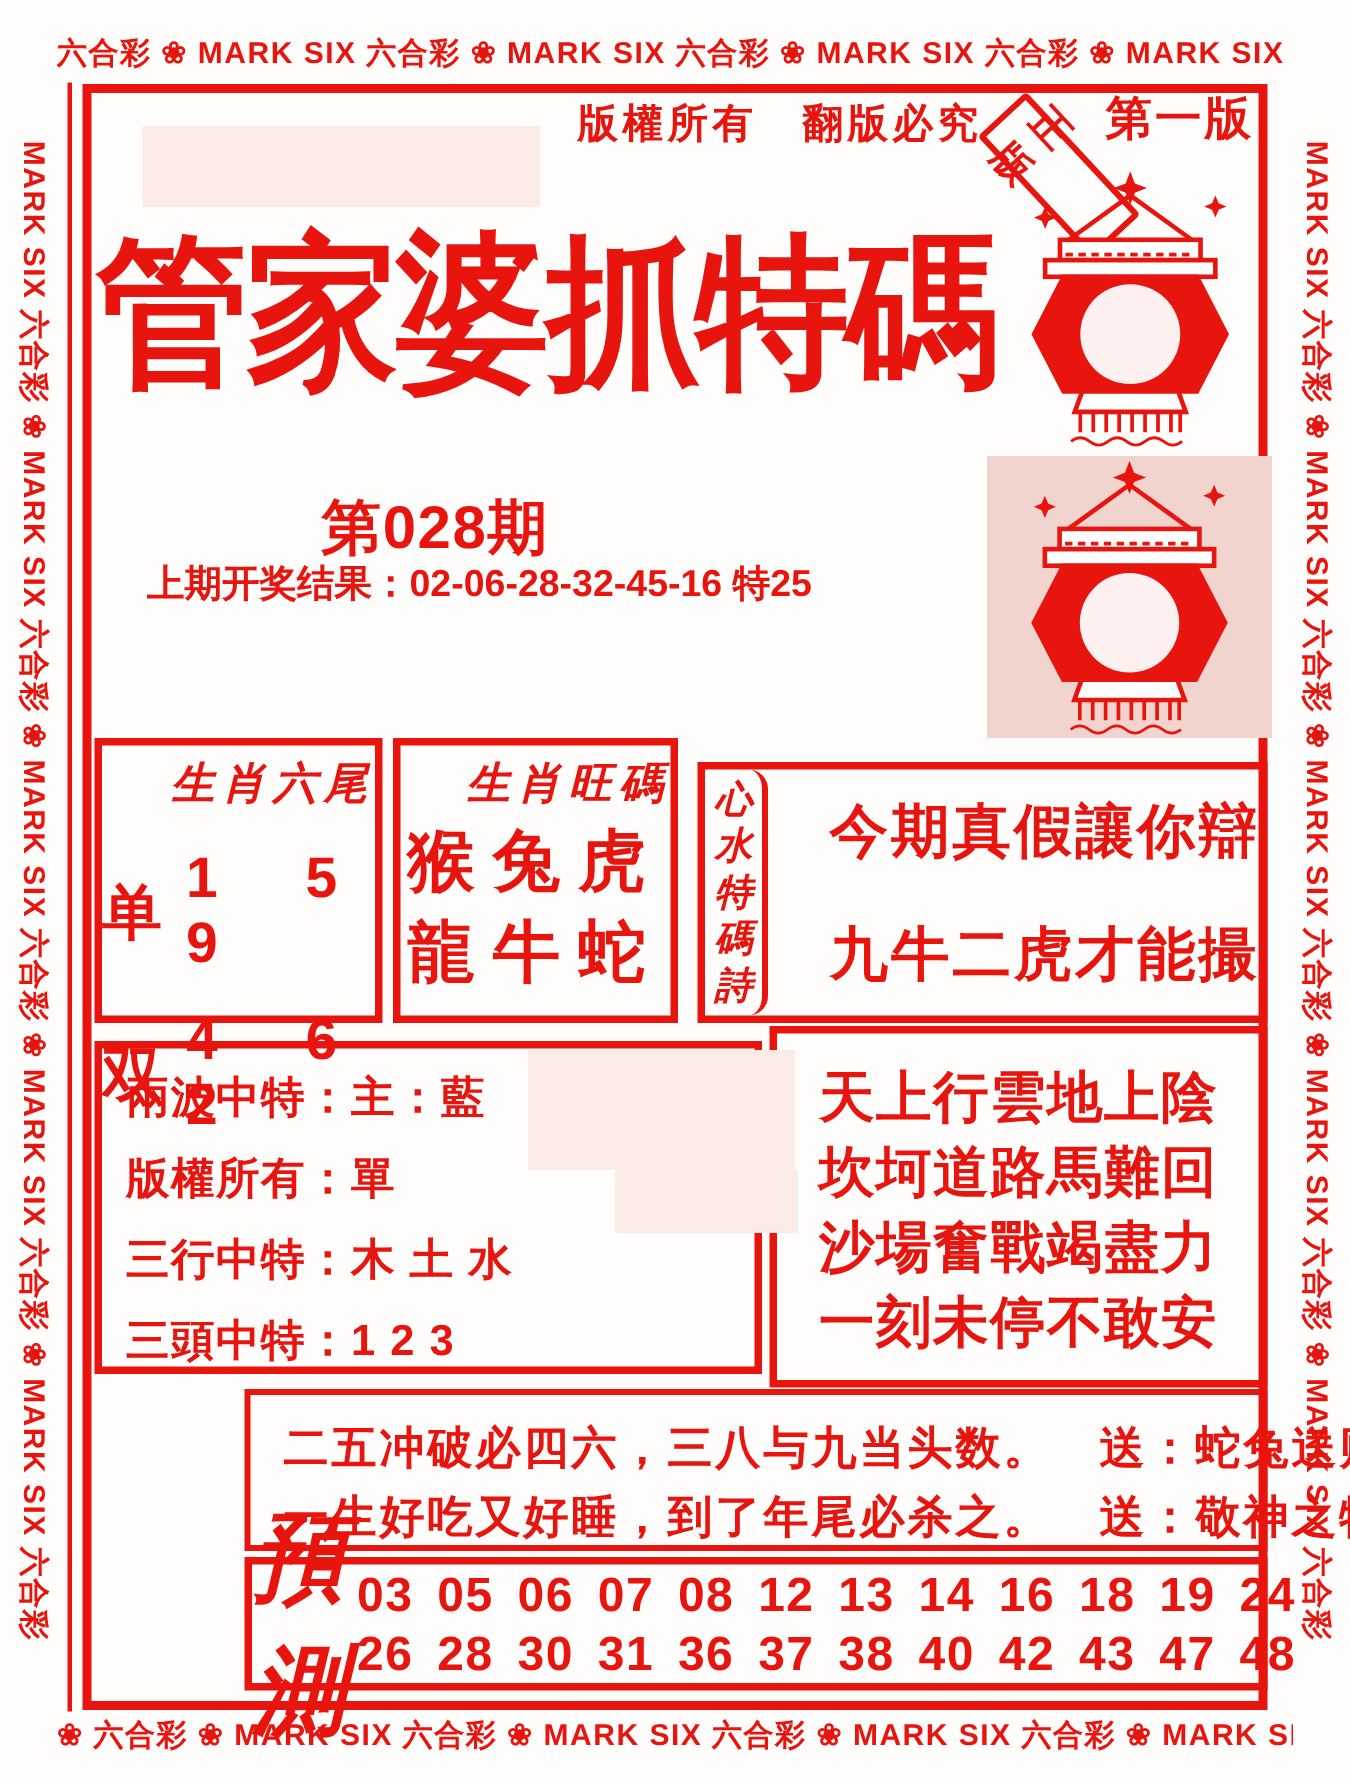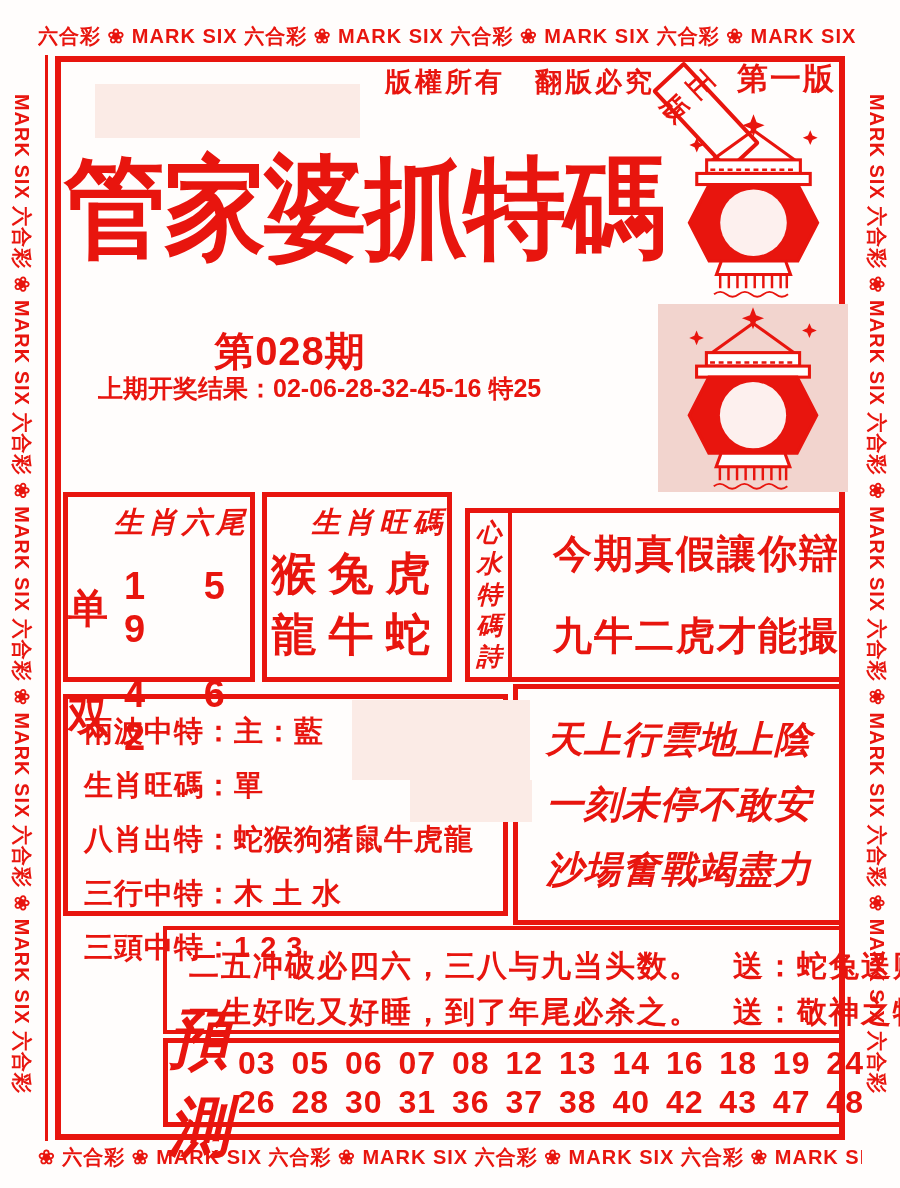--- a/index.html
+++ b/index.html
@@ -66,29 +66,29 @@
     font-size:29px;text-align:right;margin-top:6px;letter-spacing:5px;
   }
   .st-row{display:flex;justify-content:center;align-items:center;margin-top:22px;}
   .st-label{font-size:40px;font-weight:bold;margin-right:16px;}
   .st-digits{font-size:38px;font-weight:bold;letter-spacing:24px;}
   .zo-row{font-size:45px;font-weight:bold;text-align:center;letter-spacing:12px;margin-top:1px;white-space:nowrap;}
   .boxC{left:465px;top:508px;width:380px;height:174px;display:flex;}
   .cpoem-title{
     width:42px;border-right:4px solid var(--red);box-sizing:border-box;
     font-family:"DejaVu Serif",serif;font-style:italic;font-weight:bold;
-    font-size:25px;line-height:31px;text-align:center;word-break:break-all;padding-top:4px;
+    font-size:25px;line-height:31px;text-align:center;word-break:break-all;padding-top:4px;border-radius:13px;
   }
   .cpoem-lines{flex:1;display:flex;flex-direction:column;justify-content:space-around;
     font-size:39px;font-weight:bold;text-align:right;letter-spacing:2px;white-space:nowrap;}
   
   .boxTips{left:63px;top:694px;width:445px;height:222px;padding:13px 0 0 16px;}
   .tip-line{font-size:29px;font-weight:bold;letter-spacing:1px;white-space:nowrap;margin-bottom:14px;}
   .boxPoem{left:513px;top:684px;width:332px;height:241px;display:flex;flex-direction:column;
-    justify-content:space-around;padding:18px 0;font-style:italic;}
+    justify-content:space-around;padding:18px 0;}
   .poem-line{font-size:37px;font-weight:bold;text-align:center;letter-spacing:1px;white-space:nowrap;}
   
   .boxSay{left:163px;top:926px;width:682px;height:108px;padding:13px 0 0 22px;border-width:4px;}
   .say-line{font-size:30px;font-weight:bold;letter-spacing:2px;white-space:nowrap;line-height:46px;}
   
   .boxForecast{left:163px;top:1038px;width:682px;height:89px;display:flex;align-items:center;}
   .fc-title{
     width:200px;text-align:center;font-family:"DejaVu Serif",serif;font-style:italic;
     font-weight:900;font-size:62px;letter-spacing:8px;transform:scaleY(1.05);
   }
@@ -171,30 +171,30 @@
   <div class="box boxC">
     <div class="cpoem-title">心水特碼詩</div>
     <div class="cpoem-lines">
       <div>今期真假讓你辯</div>
       <div>九牛二虎才能撮</div>
     </div>
   </div>
 
   <div class="box boxTips">
     <div class="tip-line">兩波中特：主：藍　防：红</div>
-    <div class="tip-line">生肖旺碼：單</div>
-    <div class="tip-line">八肖出特：蛇猴狗猪鼠牛虎龍</div>
+    <div class="tip-line">版權所有：單</div>
     <div class="tip-line">三行中特：木 土 水</div>
     <div class="tip-line">三頭中特：1 2 3</div>
   </div>
 
   <div class="box boxPoem">
     <div class="poem-line">天上行雲地上陰</div>
+    <div class="poem-line">坎坷道路馬難回</div>
+    <div class="poem-line">沙場奮戰竭盡力</div>
     <div class="poem-line">一刻未停不敢安</div>
-    <div class="poem-line">沙場奮戰竭盡力</div>
   </div>
 
   <div class="box boxSay">
     <div class="say-line">二五冲破必四六，三八与九当头数。　送：蛇兔送财来</div>
     <div class="say-line">一生好吃又好睡，到了年尾必杀之。　送：敬神之物</div>
   </div>
 
   <div class="box boxForecast">
     <div class="fc-title">預測</div>
     <div class="fc-rows">

